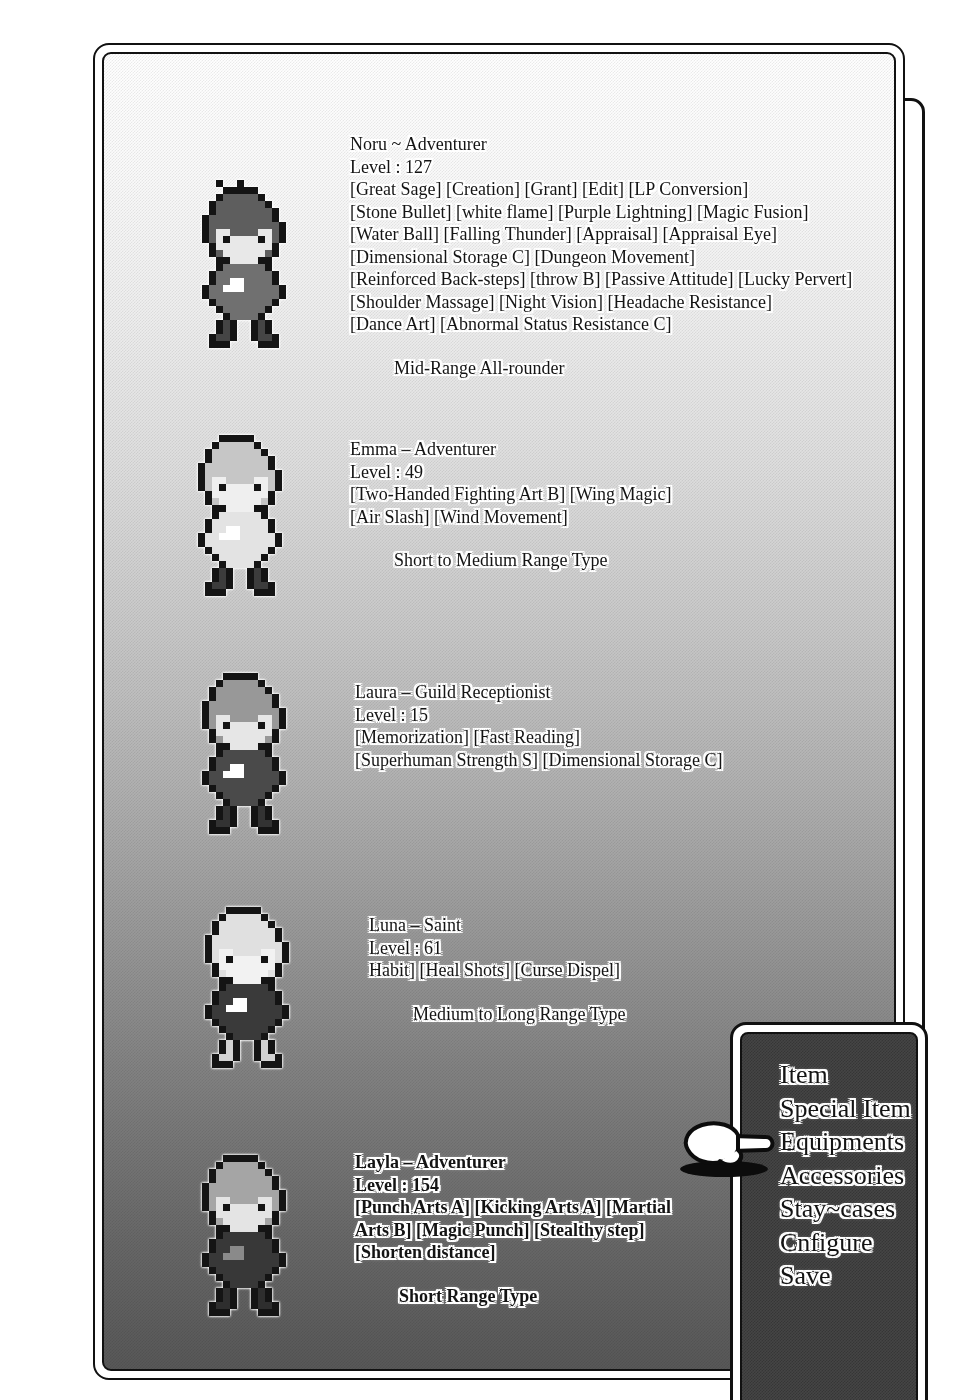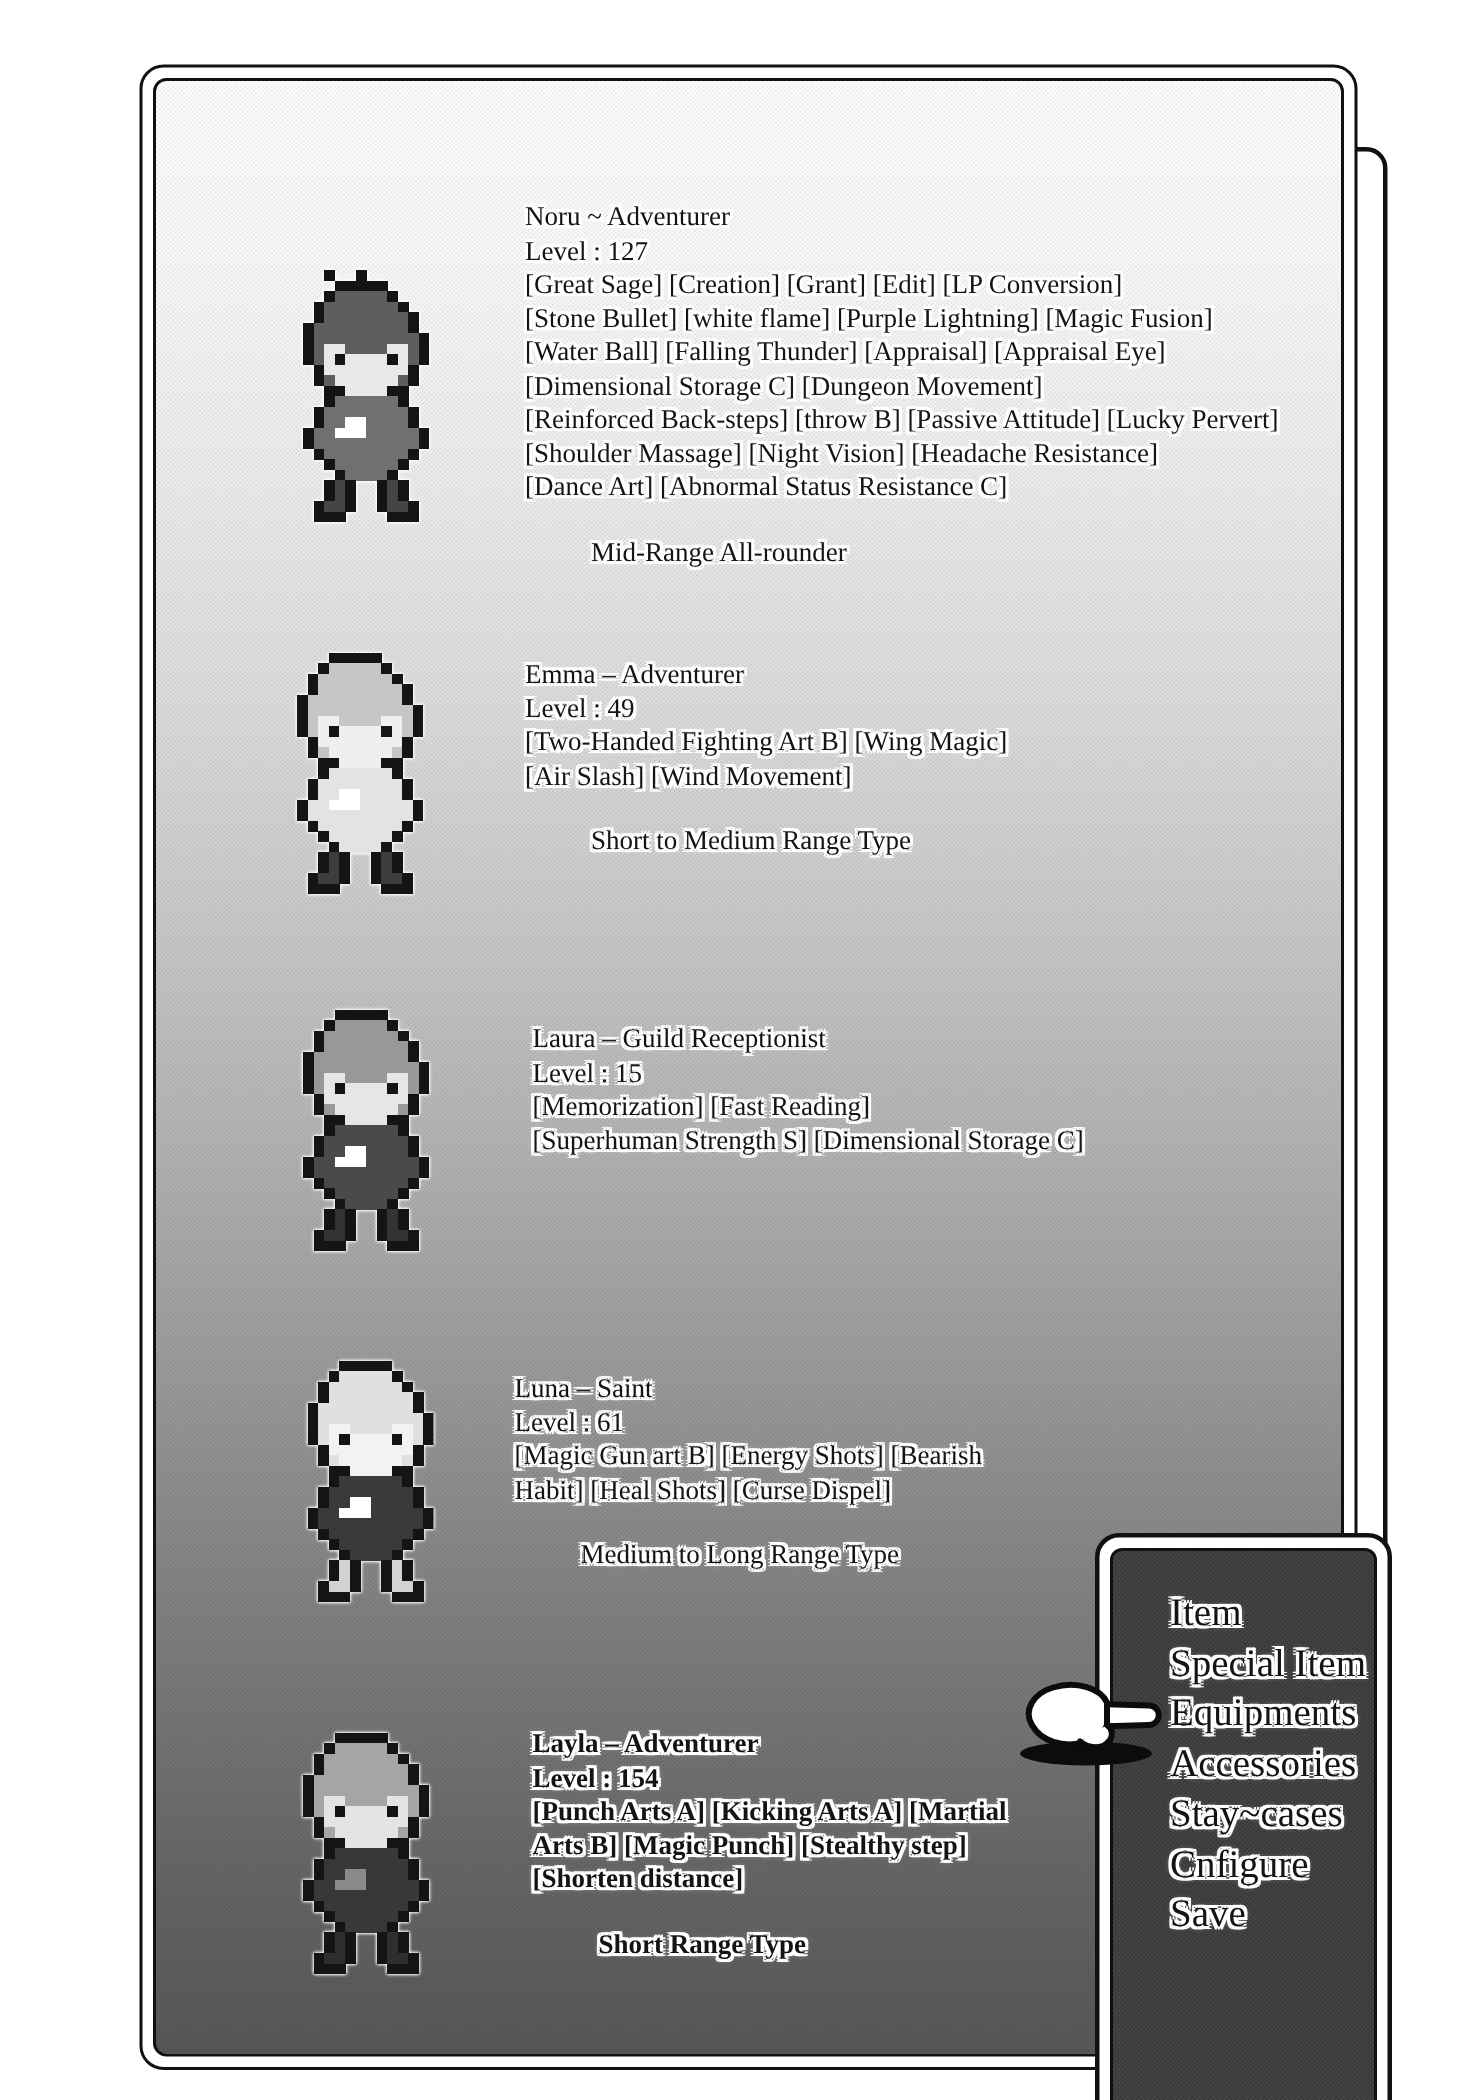--- a/index.html
+++ b/index.html
@@ -40,21 +40,21 @@
     text-shadow:
       -2px -2px 0 #fff, 2px -2px 0 #fff, -2px 2px 0 #fff, 2px 2px 0 #fff,
       0 -2px 0 #fff, 0 2px 0 #fff, -2px 0 0 #fff, 2px 0 0 #fff, 0 0 4px #fff;
   }
   .char-text{z-index:3;font-size:18px;line-height:22.5px;white-space:nowrap;}
   .char-text .line{white-space:nowrap;}
   .role-line{margin-top:21px;padding-left:44px;}
   .e0{left:350px;top:133px;}
   .e1{left:350px;top:438px;}
   .e2{left:355px;top:681px;}
-  .e3{left:343px;top:914px;}
+  .e3{left:369px;top:914px;}
   .e4{left:355px;top:1151px;font-weight:bold;}
   
   .sprite{z-index:3;width:84px;height:168px;
     filter:drop-shadow(0 0 1px #fff) drop-shadow(0 0 1px #fff);}
   .s0{left:202px;top:180px;}
   .s1{left:198px;top:428px;}
   .s2{left:202px;top:666px;}
   .s3{left:205px;top:900px;}
   .s4{left:202px;top:1148px;}
   .sprite svg{width:100%;height:100%;shape-rendering:crispEdges;}
@@ -1165,21 +1165,20 @@
 <div class="abs char-text halo e2">
   <div class="line">Laura – Guild Receptionist</div>
   <div class="line">Level : 15</div>
   <div class="line">[Memorization] [Fast Reading]</div>
   <div class="line">[Superhuman Strength S] [Dimensional Storage C]</div>
 </div>
 
 <div class="abs char-text halo e3">
   <div class="line">Luna – Saint</div>
   <div class="line">Level : 61</div>
-  <div class="line">[Magic Gun art B] [Energy Shots] [Bearish</div>
   <div class="line">Habit] [Heal Shots] [Curse Dispel]</div>
   <div class="line role-line">Medium to Long Range Type</div>
 </div>
 
 <div class="abs char-text halo e4">
   <div class="line">Layla – Adventurer</div>
   <div class="line">Level : 154</div>
   <div class="line">[Punch Arts A] [Kicking Arts A] [Martial</div>
   <div class="line">Arts B] [Magic Punch] [Stealthy step]</div>
   <div class="line">[Shorten distance]</div>

